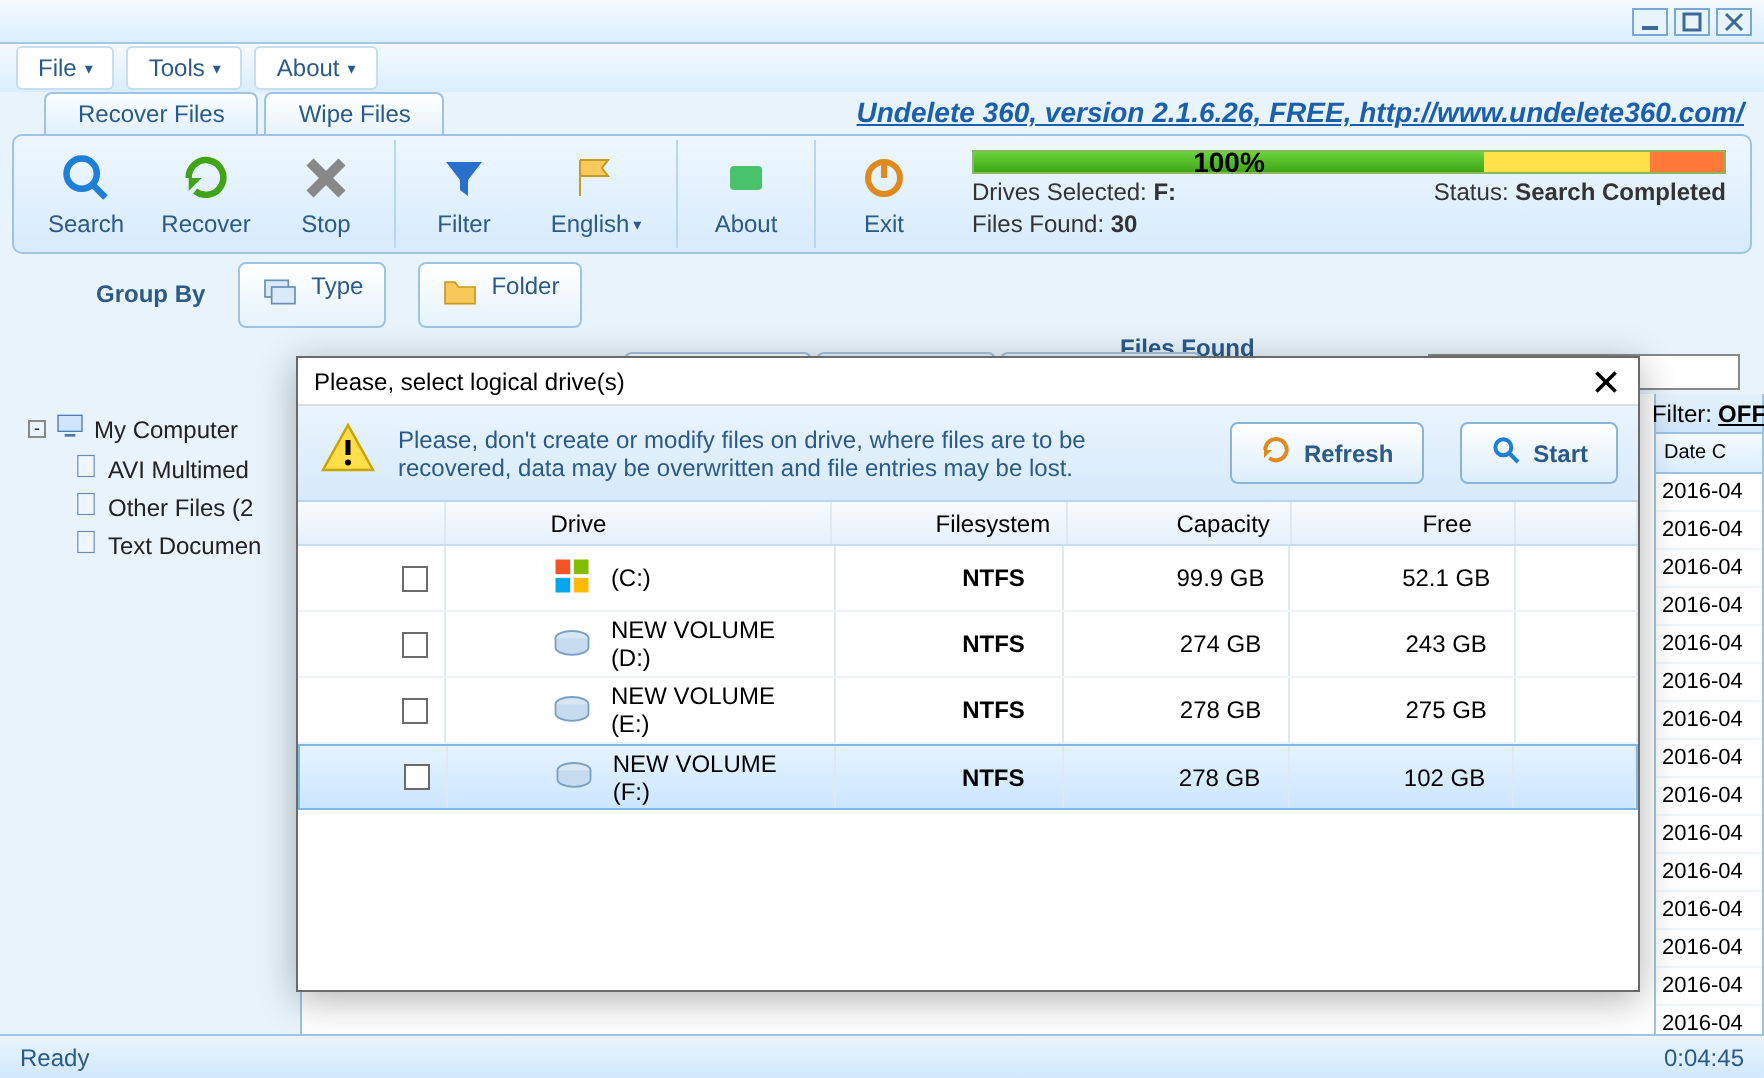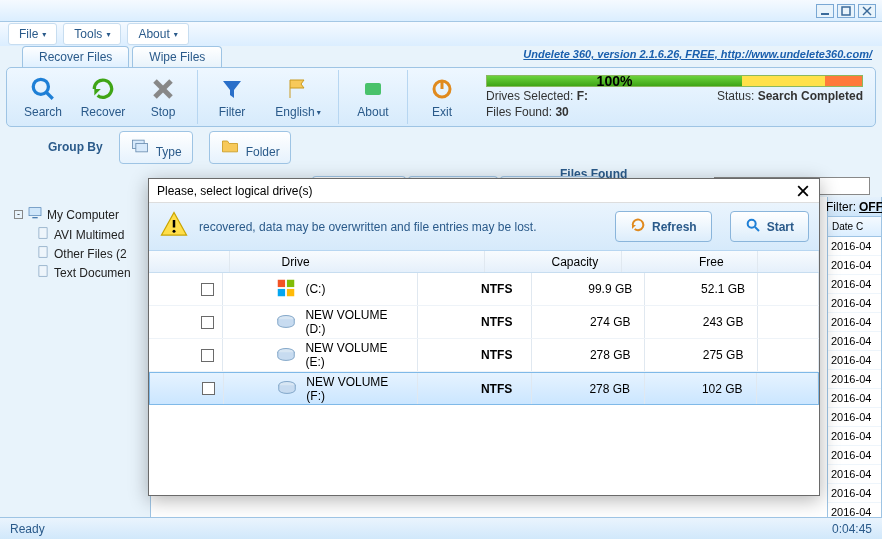--- a/index.html
+++ b/index.html
@@ -12,38 +12,38 @@
 
 
 .menubar { height: 24px; background: linear-gradient(#f5faff, #dbeeff); display: flex; align-items: center; padding: 0 8px; gap: 6px; }
 .menuitem { padding: 3px 10px; background: #fff; border: 1px solid #c7ddf0; border-radius: 3px; cursor: pointer; display: flex; align-items: center; gap: 4px; color: #2a5a8a; }
 .menuitem .caret { font-size: 8px; }
 
 
 .maintabs { height: 21px; display: flex; align-items: flex-end; padding-left: 22px; position: relative; }
 .maintab { padding: 3px 16px; background: linear-gradient(#fff, #e8f3fb); border: 1px solid #9ec4e4; border-bottom: none; border-radius: 4px 4px 0 0; margin-right: 3px; cursor: pointer; color: #2a5a8a; margin-top: 23px; }
 .maintab.active { background: linear-gradient(#fdfeff, #dff0ff); }
-.versioninfo { position: absolute; right: 10px; top: 2px; font-style: italic; font-weight: bold; color: #1a5fad; text-decoration: underline; font-size: 11px; text-align: right; }
+.versioninfo { position: absolute; right: 10px; top: 2px; font-style: italic; font-weight: bold; color: #1a5fad; text-decoration: underline; font-size: 14px; text-align: right; }
 
 
 .toolbar { height: 60px; background: linear-gradient(#eef7ff, #d7ebfc); border: 1px solid #9ec4e4; border-radius: 5px; margin: 0 6px; display: flex; align-items: stretch; padding: 2px; }
 .toolbtn { width: 60px; display: flex; flex-direction: column; align-items: center; justify-content: center; gap: 2px; border: 1px solid transparent; border-radius: 4px; cursor: pointer; color: #2a5a8a; }
 .toolbtn .iconbox { width: 28px; height: 28px; display: flex; align-items: center; justify-content: center; }
 .toolgroup { display: flex; border-right: 1px solid #b7d6f1; padding: 0 4px; }
 .toolgroup.noborder { border-right: none; }
 .progresspane { flex: 1; padding: 4px 10px; display: flex; flex-direction: column; justify-content: center; gap: 2px; font-size: 11px; color: #333; }
 .progbar { height: 12px; display: flex; border: 1px solid #8ab860; }
 .prog-g { background: linear-gradient(#6bd33c, #3fa516); flex: 0 0 68%; display: flex; align-items: center; justify-content: center; color: #000; font-size: 14px; font-weight: bold; }
 .prog-y { background: #ffe14a; flex: 0 0 22%; }
 .prog-r { background: #ff7a3a; flex: 0 0 10%; }
 .progrow { display: flex; justify-content: space-between; }
 
 
 .groupby { height: 40px; display: flex; align-items: center; padding-left: 48px; gap: 16px; color: #2a5a8a; font-weight: bold; }
-.groupbtn { padding: 4px 10px; background: linear-gradient(#fff, #e6f2fd); border: 1px solid #9ec4e4; border-radius: 4px; cursor: pointer; display: flex; align-items: flex-end; gap: 6px; font-weight: normal; color: #2a5a8a; }
+.groupbtn { padding: 4px 10px; background: linear-gradient(#fff, #e6f2fd); border: 1px solid #9ec4e4; border-radius: 4px; cursor: pointer; display: flex; align-items: flex-start; gap: 6px; font-weight: normal; color: #2a5a8a; }
 
 
 .filesfoundrow { position: relative; height: 30px; }
 .filesfoundlbl { position: absolute; left: 560px; top: 0; font-weight: bold; color: #2a5a8a; }
 .subtabs { position: absolute; left: 312px; bottom: 0; display: flex; gap: 2px; }
 .subtab { padding: 4px 14px; border: 1px solid #9ec4e4; border-bottom: none; border-radius: 4px 4px 0 0; background: #e8f3fb; color: #2a5a8a; cursor: pointer; font-size: 11px; }
 .subtab.active { background: #fff; }
 .searchrow { position: absolute; right: 12px; bottom: 2px; display: flex; align-items: center; gap: 2px; }
 .searchrow input { width: 156px; height: 18px; border: 1px solid #888; padding: 0 3px; }
 .radio { width: 11px; height: 11px; border: 1px solid #2a5a8a; border-radius: 50%; margin-right: 3px; }
@@ -320,40 +320,42 @@
         </svg>
       </span>
   </div>
   <div class="modal-banner">
     <span><svg width="30" height="30" viewBox="0 0 24 24">
           <path d="M12 2 L22 20 H2 Z" fill="#ffde4a" stroke="#c9a400"></path>
           <line x1="12" y1="8" x2="12" y2="14" stroke="#000" stroke-width="2"></line>
           <circle cx="12" cy="17" r="1.2" fill="#000"></circle>
         </svg></span>
     <div class="banner-text">
+      <div>Please, don't create or modify files on drive, where files are to be</div>
       <div>recovered, data may be overwritten and file entries may be lost.</div>
     </div>
     <div class="modalbtn">
       <span><svg width="16" height="16" viewBox="0 0 24 24">
             <path d="M4 12a8 8 0 1 1 3 6" fill="none" stroke="#e08a1e" stroke-width="3"></path>
             <path d="M3 18 L3 12 L9 12 Z" fill="#e08a1e"></path>
           </svg></span>
       <span>Refresh</span>
     </div>
     <div class="modalbtn">
       <span><svg width="16" height="16" viewBox="0 0 24 24">
             <circle cx="10" cy="10" r="6" fill="none" stroke="#1e7fd6" stroke-width="3"></circle>
             <line x1="15" y1="15" x2="21" y2="21" stroke="#1e7fd6" stroke-width="3"></line>
           </svg></span>
       <span>Start</span>
     </div>
   </div>
   <div class="drive-header">
     <div class="col-chk"></div>
     <div class="col-drive">Drive</div>
+    <div class="col-fs">Filesystem</div>
     <div class="col-cap">Capacity</div>
     <div class="col-free">Free</div>
     <div class="col-last"></div>
   </div>
   <div id="drive-rows">
       <div class="drive-row">
         <div class="col-chk">
           <span class="chkbox"></span>
         </div>
         <div class="col-drive">

